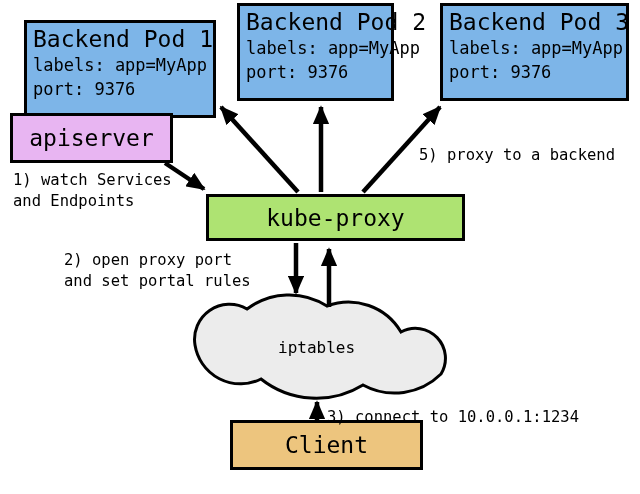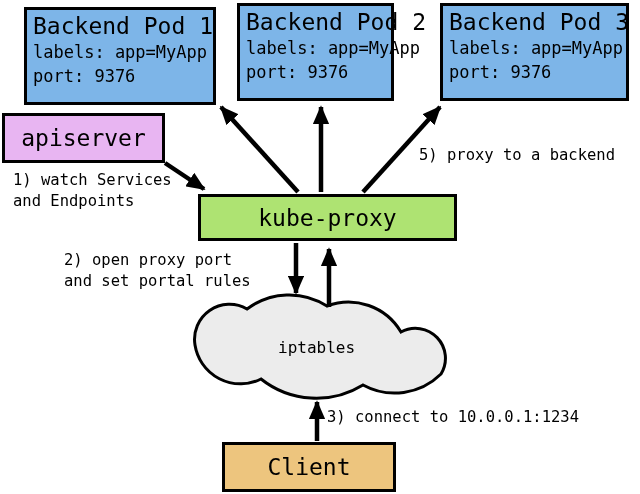--- a/index.html
+++ b/index.html
@@ -41,20 +41,21 @@
     font-size: 17px;
     line-height: 24px;
     white-space: nowrap;
   }
   .center-label {
     display: flex;
     align-items: center;
     justify-content: center;
     font-size: 23px;
     white-space: nowrap;
+    margin-left: 8px;
   }
   #apiserver-box { background: var(--apiserver-purple, #e8b5f2); }
   #kube-proxy-box { background: var(--kube-proxy-green, #aee372); }
   #client-box { background: var(--client-tan, #edc57e); }
   .step-label {
     position: absolute;
     z-index: 3;
     font-size: 15.5px;
     font-weight: normal;
     line-height: 21px;
@@ -91,21 +92,21 @@
 
     <line x1="165" y1="163" x2="204" y2="189" stroke="var(--line-black, #000)" stroke-width="4.5" marker-end="url(#arrowhead)"></line>
     <line x1="298" y1="192" x2="221" y2="107" stroke="var(--line-black, #000)" stroke-width="4.5" marker-end="url(#arrowhead)"></line>
     <line x1="321" y1="192" x2="321" y2="107" stroke="var(--line-black, #000)" stroke-width="4.5" marker-end="url(#arrowhead)"></line>
     <line x1="363" y1="192" x2="440" y2="107" stroke="var(--line-black, #000)" stroke-width="4.5" marker-end="url(#arrowhead)"></line>
     <line x1="296" y1="243" x2="296" y2="293" stroke="var(--line-black, #000)" stroke-width="4.5" marker-end="url(#arrowhead)"></line>
     <line x1="329" y1="307" x2="329" y2="249" stroke="var(--line-black, #000)" stroke-width="4.5" marker-end="url(#arrowhead)"></line>
     <line x1="317" y1="441" x2="317" y2="402" stroke="var(--line-black, #000)" stroke-width="4.5" marker-end="url(#arrowhead)"></line>
   </svg>
 
-  <div class="node pod" style="left:24px; top:7px; width:192px; height:98px;">
+  <div class="node pod" style="left:24px; top:20px; width:192px; height:98px;">
     <div class="pod-title">Backend Pod 1</div>
     <div class="pod-line">labels: app=MyApp</div>
     <div class="pod-line">port: 9376</div>
   </div>
 
   <div class="node pod" style="left:237px; top:3px; width:157px; height:98px;">
     <div class="pod-title">Backend Pod 2</div>
     <div class="pod-line">labels: app=MyApp</div>
     <div class="pod-line">port: 9376</div>
   </div>
@@ -117,21 +118,21 @@
   </div>
 
   <div id="apiserver-box" class="node center-label" style="left:2px; top:113px; width:163px; height:50px;">
     <span>apiserver</span>
   </div>
 
   <div id="kube-proxy-box" class="node center-label" style="left:198px; top:194px; width:259px; height:47px;">
     <span>kube-proxy</span>
   </div>
 
-  <div id="client-box" class="node center-label" style="left:222px; top:442px; width:174px; height:50px;">
+  <div id="client-box" class="node center-label" style="left:222px; top:420px; width:193px; height:50px;">
     <span>Client</span>
   </div>
 
   <div id="iptables-label" style="left:278px; top:338px;">iptables</div>
 
   <div class="step-label" style="left:13px; top:170px;">
     <div>1) watch Services</div>
     <div>and Endpoints</div>
   </div>
 

